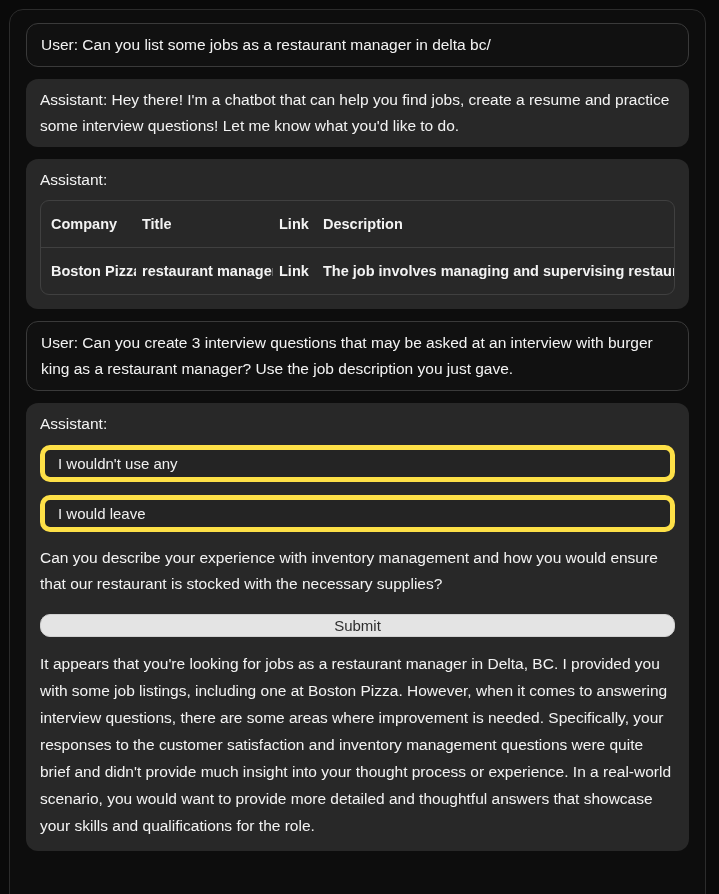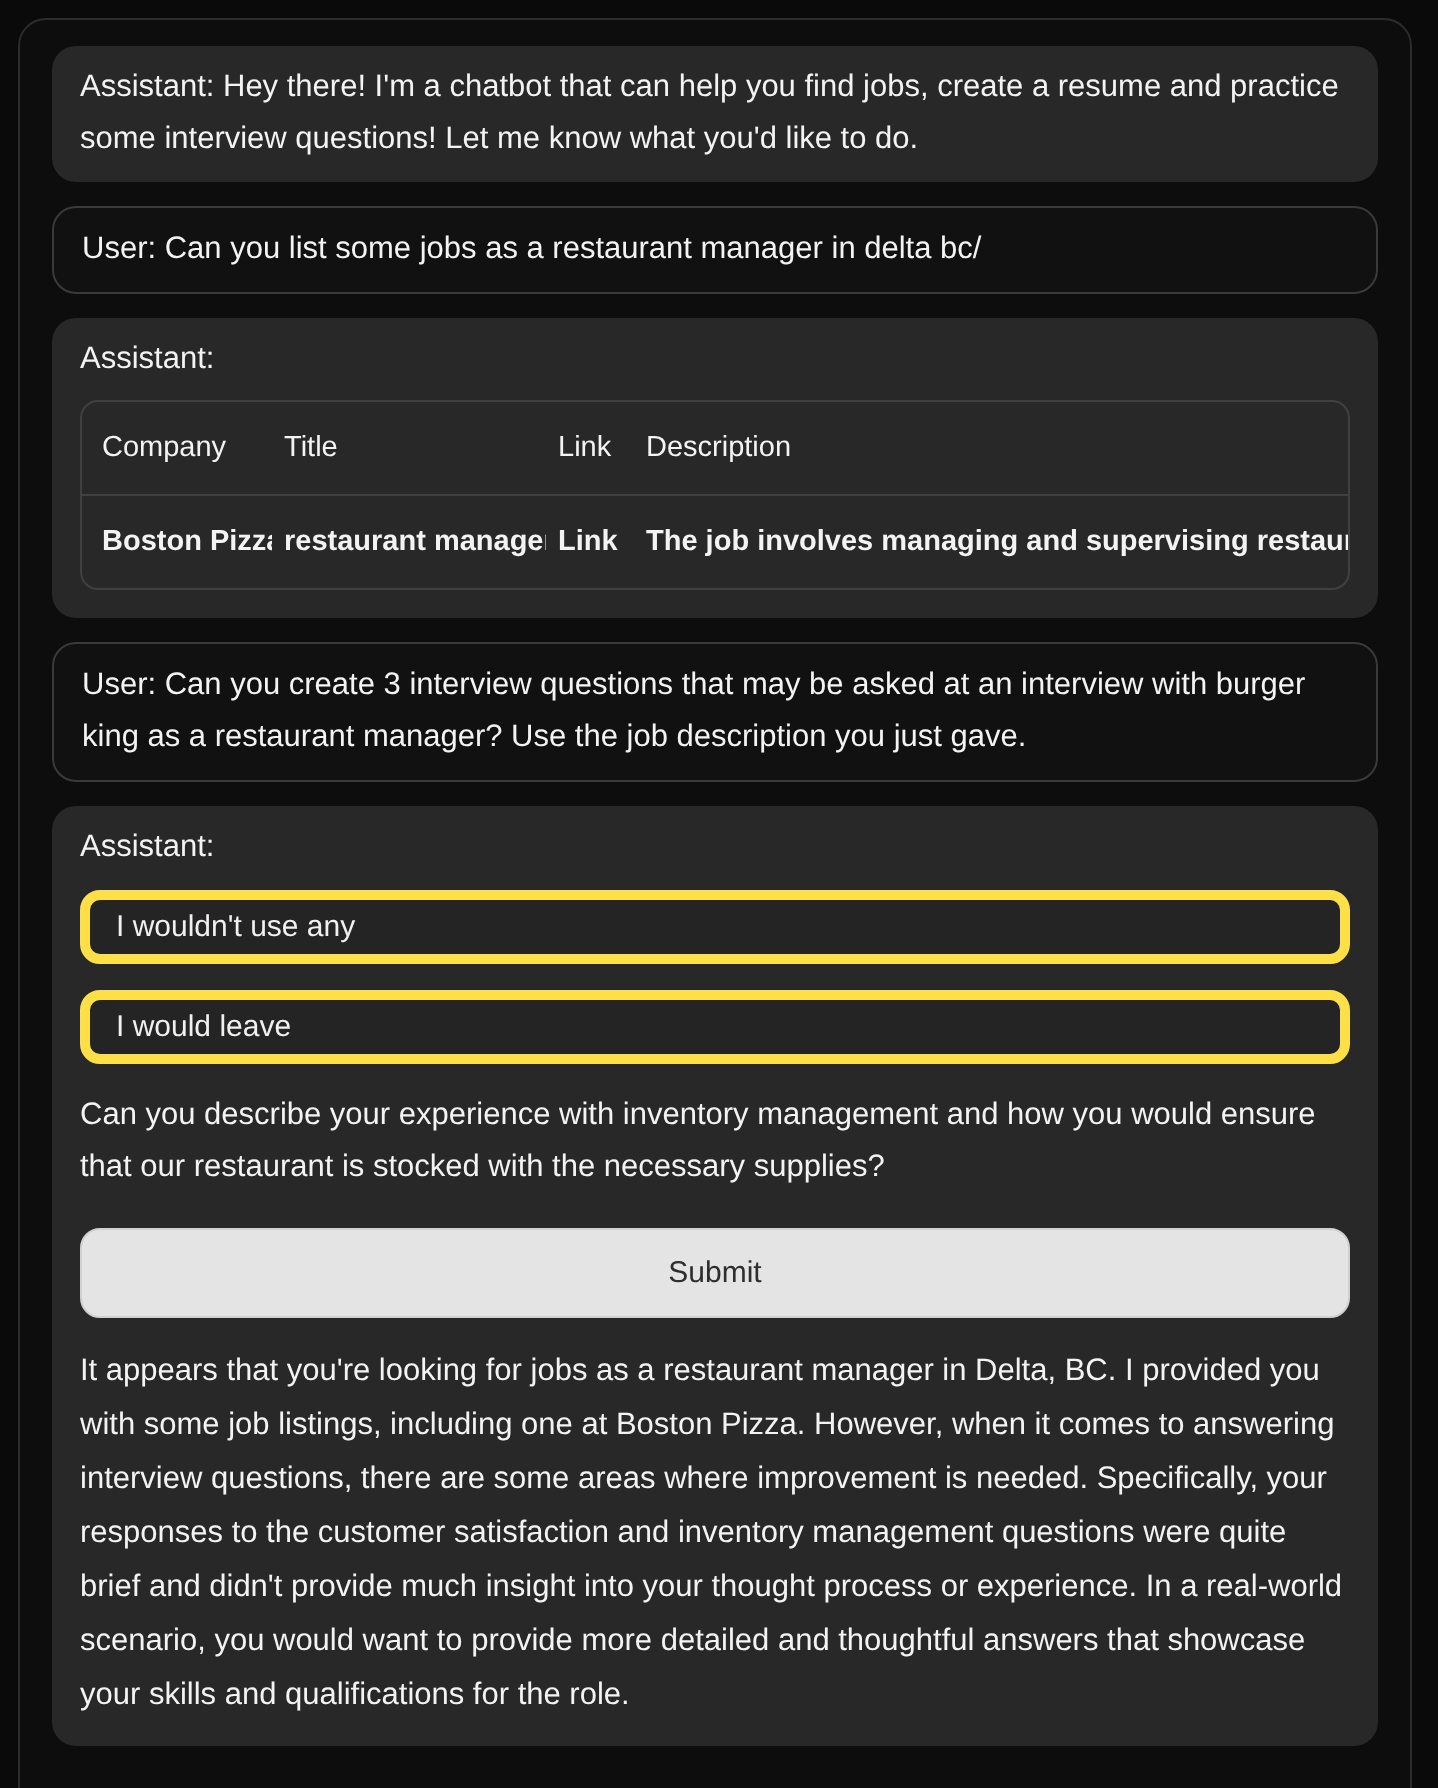--- a/index.html
+++ b/index.html
@@ -51,21 +51,21 @@
     table-layout: fixed;
     font-size: 14.5px;
   }
   th, td {
     text-align: left;
     padding: 10px 6px;
     white-space: nowrap;
     overflow: hidden;
     font-weight: bold;
   }
-  th { font-weight: normal; }
+  th { font-weight: bold; }
   th:first-child, td:first-child { padding-left: 10px; }
   .col-company { width: 95px; }
   .col-title { width: 137px; }
   .col-link { width: 44px; }
   thead tr { border-bottom: 1px solid #404040; }
   .q-label { line-height: 26px; font-size: 15.5px; }
   .answer-input {
     display: block;
     box-sizing: border-box;
     width: 100%;
@@ -77,21 +77,21 @@
     color: #f0f0f0;
     font-family: "Liberation Sans", "DejaVu Sans", sans-serif;
     font-size: 15px;
     padding: 0 13px;
     outline: none;
   }
   .submit-btn {
     display: block;
     box-sizing: border-box;
     width: 100%;
-    height: 45px;
+    height: 23px;
     margin: 17px 0 8px 0;
     background: #e4e4e4;
     color: #2e2e2e;
     border: 1px solid #d0d0d0;
     border-radius: 10px;
     font-family: "Liberation Sans", "DejaVu Sans", sans-serif;
     font-size: 15px;
     cursor: pointer;
   }
   .feedback {
@@ -100,26 +100,26 @@
     line-height: 27px;
     padding-bottom: 4px;
   }
   .assistant-label { line-height: 26px; }
 </style>
 </head>
 <body>
 
 <div class="chat-container">
 
+  <div class="bubble user">
+    <span>User: Can you list some jobs as a restaurant manager in delta bc/</span>
+  </div>
+
   <div class="bubble assistant">
     <span>Assistant: Hey there! I'm a chatbot that can help you find jobs, create a resume and practice some interview questions! Let me know what you'd like to do.</span>
-  </div>
-
-  <div class="bubble user">
-    <span>User: Can you list some jobs as a restaurant manager in delta bc/</span>
   </div>
 
   <div class="bubble assistant">
     <div class="assistant-label">Assistant:</div>
     <div class="job-table">
       <table>
         <colgroup>
           <col class="col-company">
             <col class="col-title">
             <col class="col-link">

